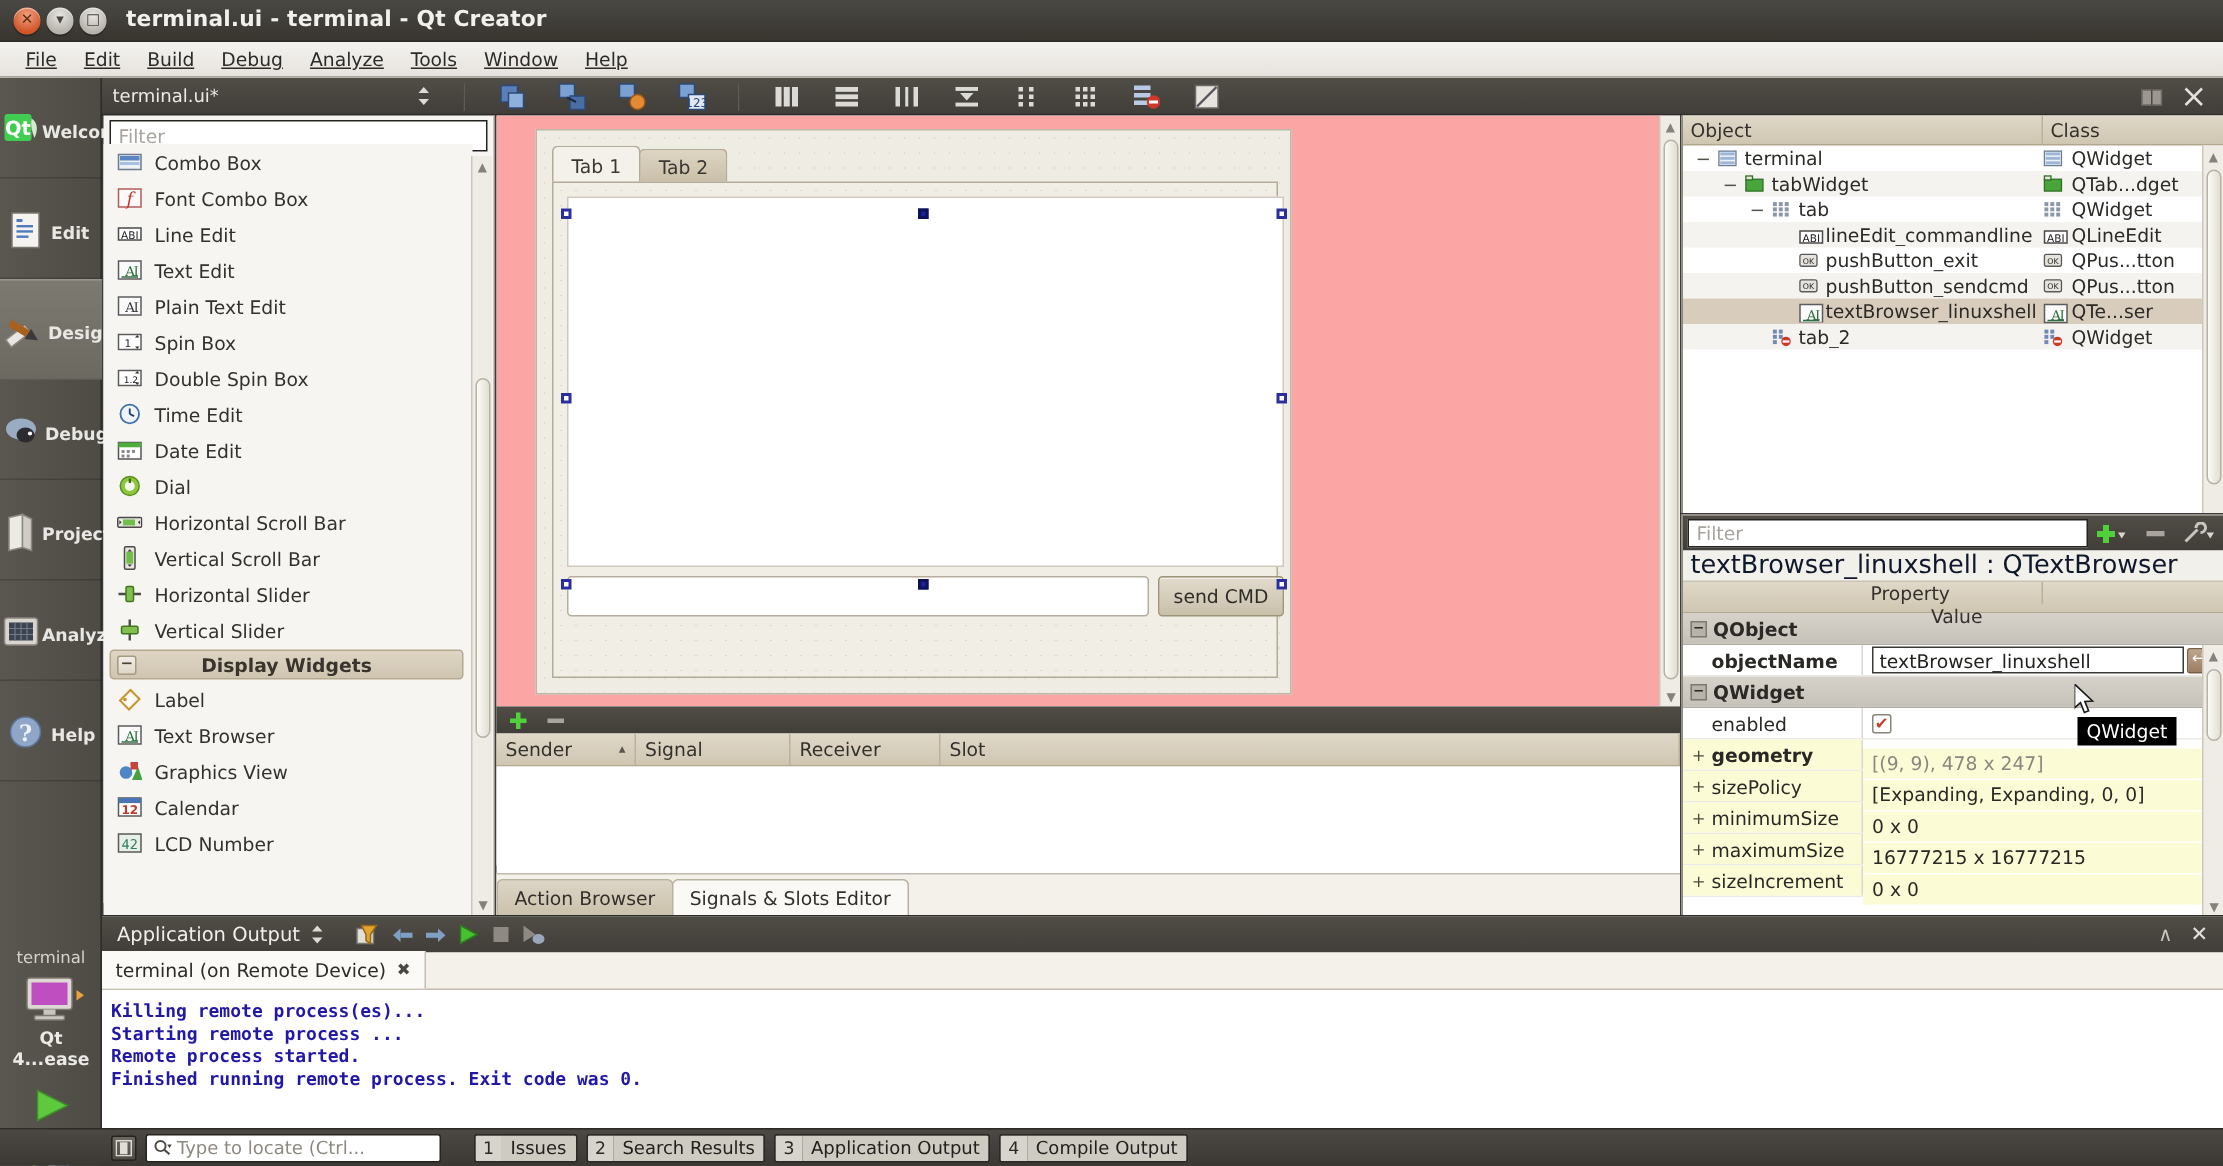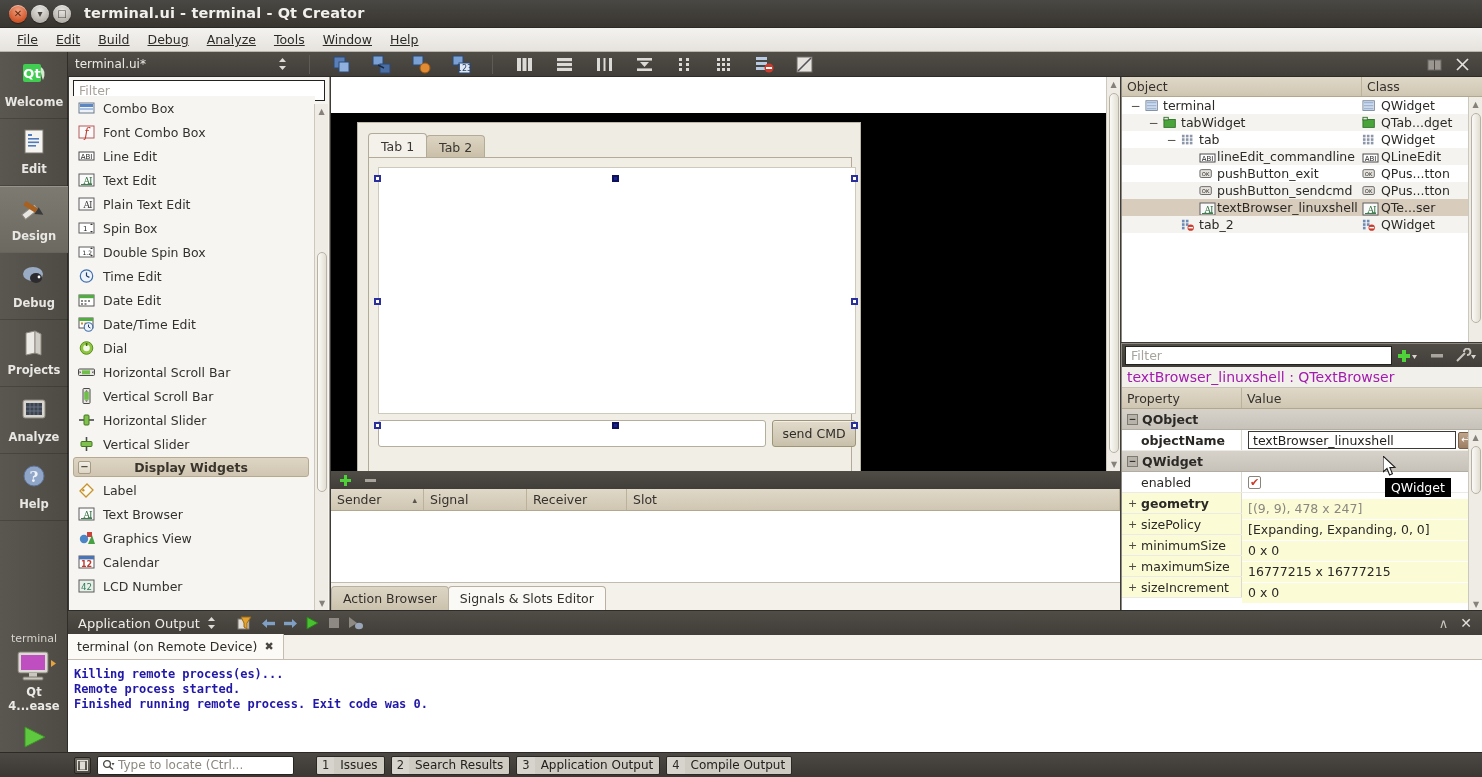--- a/index.html
+++ b/index.html
@@ -43,21 +43,21 @@
   .menubar .mi { padding: 2px 9px; color: #2d2b28; font-size: 12.5px; }
   .menubar .mi u { text-decoration: underline; }
 
   
   .modebar {
     position: absolute; left: 0; top: 52px; width: 68px; height: 725px;
     background: linear-gradient(to right, #5a5750 0%, #4e4b45 100%);
     border-right: 1px solid #2f2d29;
   }
   .mode {
-    width: 68px; height: 67px; display: flex; flex-direction: column;
+    width: 68px; height: 67px; display: flex; 
     align-items: center; justify-content: flex-start; padding-top: 6px;
     color: #e9e7e3; font-size: 11.5px; font-weight: bold; cursor: default;
     border-bottom: 1px solid rgba(0,0,0,.18);
   }
   .mode .glyph { width: 34px; height: 34px; display: flex; align-items: center;
                  justify-content: center; margin-bottom: 3px; }
   .mode.active { background: linear-gradient(to bottom, #7d7a72, #6c6960);
                  box-shadow: inset 0 1px 0 rgba(255,255,255,.2); }
   .mode-label { white-space: nowrap; }
   .projbar { position: absolute; left: 0; top: 578px; width: 68px; }
@@ -116,21 +116,21 @@
   .sb-thumb { position: absolute; left: 2px; width: 10px;
               background: linear-gradient(to right, #fbfaf6, #e2ded3);
               border: 1px solid #b8b2a6; border-radius: 5px; }
 
   
   .formarea {
     position: absolute; left: 331px; top: 77px; width: 789px; height: 394px;
     background: #fff; overflow: hidden;
   }
   .formcanvas {
-    position: absolute; left: 0; top: 0; width: 775px; height: 394px; background: #000000; margin-top: 36px;
+    position: absolute; left: 0; top: 0; width: 775px; height: 394px; background: #fca5a5;
   }
   .formwidget {
     position: absolute; left: 26px; top: 9px; width: 504px; height: 377px;
     background: #efece3;
     background-image: radial-gradient(#c9c3b4 0.6px, transparent 0.6px);
     background-size: 10px 10px;
     border: 1px solid #bdb7a8;
   }
   .tabwidget { position: absolute; left: 10px; top: 10px; width: 484px; height: 355px; }
   .tabbar { position: absolute; left: 0; top: 0; height: 25px; display: flex; align-items: flex-end; }
@@ -212,24 +212,24 @@
   .propdock { position: absolute; left: 1121px; top: 343px; width: 361px; height: 267px;
               background: #fff; border-left: 1px solid #8d8980;
               border-top: 1px solid #8d8980; }
   .propfilter { height: 23px; background: linear-gradient(to bottom, #504d47, #413e39);
                 display: flex; align-items: center; padding: 0 3px; gap: 3px; }
   .pfinput { flex: 1; height: 19px; background: #fff; border: 1px solid #24221f;
              display: flex; align-items: center; padding: 0 5px; color: #a8a49d; font-size: 12.5px; }
   .pfbtn { width: 26px; height: 20px; display: flex; align-items: center; justify-content: center; }
   .propobj { height: 21px; background: #f2f0ea; border-bottom: 1px solid #c9c3b6;
              display: flex; align-items: center; padding-left: 5px;
-             font-size: 14px; color: #a21caf; }
+             font-size: 17px; color: #0f172a; }
   .propheader { height: 21px; background: linear-gradient(to bottom, #e0d8c8, #cfc6b2);
                 border-bottom: 1px solid #b2a88f; display: flex; align-items: center;
-                font-size: 12.5px; color: #34312c; }
+                font-size: 12.5px; color: #34312c; flex-direction: column; }
   .propheader .pc { height: 100%; display: flex; align-items: center;
                     padding-left: 5px; border-right: 1px solid #bcb29a; }
   .prow { height: 21px; display: flex; align-items: center; font-size: 12.5px; color: #2a2825;
           border-bottom: 1px solid #eceae4; }
   .prow.group { background: linear-gradient(to bottom, #d6d2ca, #c7c2b9); font-weight: bold;
                 color: #2b2925; border-bottom: 1px solid #b2ada3; }
   .prow .pname { width: 120px; display: flex; align-items: center; gap: 4px;
                  padding-left: 6px; height: 100%; border-right: 1px solid #dcd8cf; }
   .prow .pval { flex: 1; padding-left: 6px; height: 100%; display: flex; align-items: center; }
   .prow.yellow .pval { background: #fbfbd6; margin-top: 11px; }
@@ -674,36 +674,20 @@
                 <rect x="3" y="11" width="2" height="2"></rect>
                 <rect x="6.5" y="11" width="2" height="2"></rect>
               </g>
             </svg>
           </span>
           <span>Date Edit</span>
         </div>
         <div class="wrow">
           <span class="wi">
             <svg width="17" height="16" viewBox="0 0 17 16" class="icosvg">
-              <rect x="1" y="2" width="14" height="10" fill="#fff" stroke="#555"></rect>
-              <rect x="1" y="2" width="14" height="3" fill="#4fae3d"></rect>
-              <g fill="#d18a2a">
-                <rect x="3" y="6.5" width="2" height="2"></rect>
-                <rect x="6.5" y="6.5" width="2" height="2"></rect>
-              </g>
-              <circle cx="10.5" cy="11" r="4.3" fill="#eef3fa" stroke="#3f6fae" stroke-width="1.1"></circle>
-              <line x1="10.5" y1="11" x2="10.5" y2="8.6" stroke="#1f3d66"></line>
-              <line x1="10.5" y1="11" x2="12.4" y2="12" stroke="#1f3d66"></line>
-            </svg>
-          </span>
-          <span>Date/Time Edit</span>
-        </div>
-        <div class="wrow">
-          <span class="wi">
-            <svg width="17" height="16" viewBox="0 0 17 16" class="icosvg">
               <circle cx="8.5" cy="8" r="6.3" fill="#8ec63f" stroke="#5b8f1f"></circle>
               <circle cx="8.5" cy="8" r="3.3" fill="#f4f7ec"></circle>
               <rect x="7.8" y="3" width="1.6" height="3" fill="#3f6a12"></rect>
             </svg>
           </span>
           <span>Dial</span>
         </div>
         <div class="wrow">
           <span class="wi">
             <svg width="17" height="16" viewBox="0 0 17 16" class="icosvg">
@@ -1290,20 +1274,21 @@
       </div>
     </div>
     <div class="apptabs">
       <div class="apptab">
         <span>terminal (on Remote Device)</span>
         <span style="color:#4a4741;font-size:11px">✖</span>
       </div>
     </div>
     <div class="outtext">
       <div>Killing remote process(es)...</div>
+      <div>Starting remote process ...</div>
       <div>Remote process started.</div>
       <div>Finished running remote process. Exit code was 0.</div>
     </div>
   </div>
 
   <div class="statusbar">
     <div class="sqbtn">
       <svg width="11" height="11" viewBox="0 0 11 11" class="icosvg">
         <rect x="0.5" y="0.5" width="10" height="10" fill="none" stroke="#e0ddd7"></rect>
         <rect x="3" y="1.5" width="5" height="8" fill="#e0ddd7"></rect>

